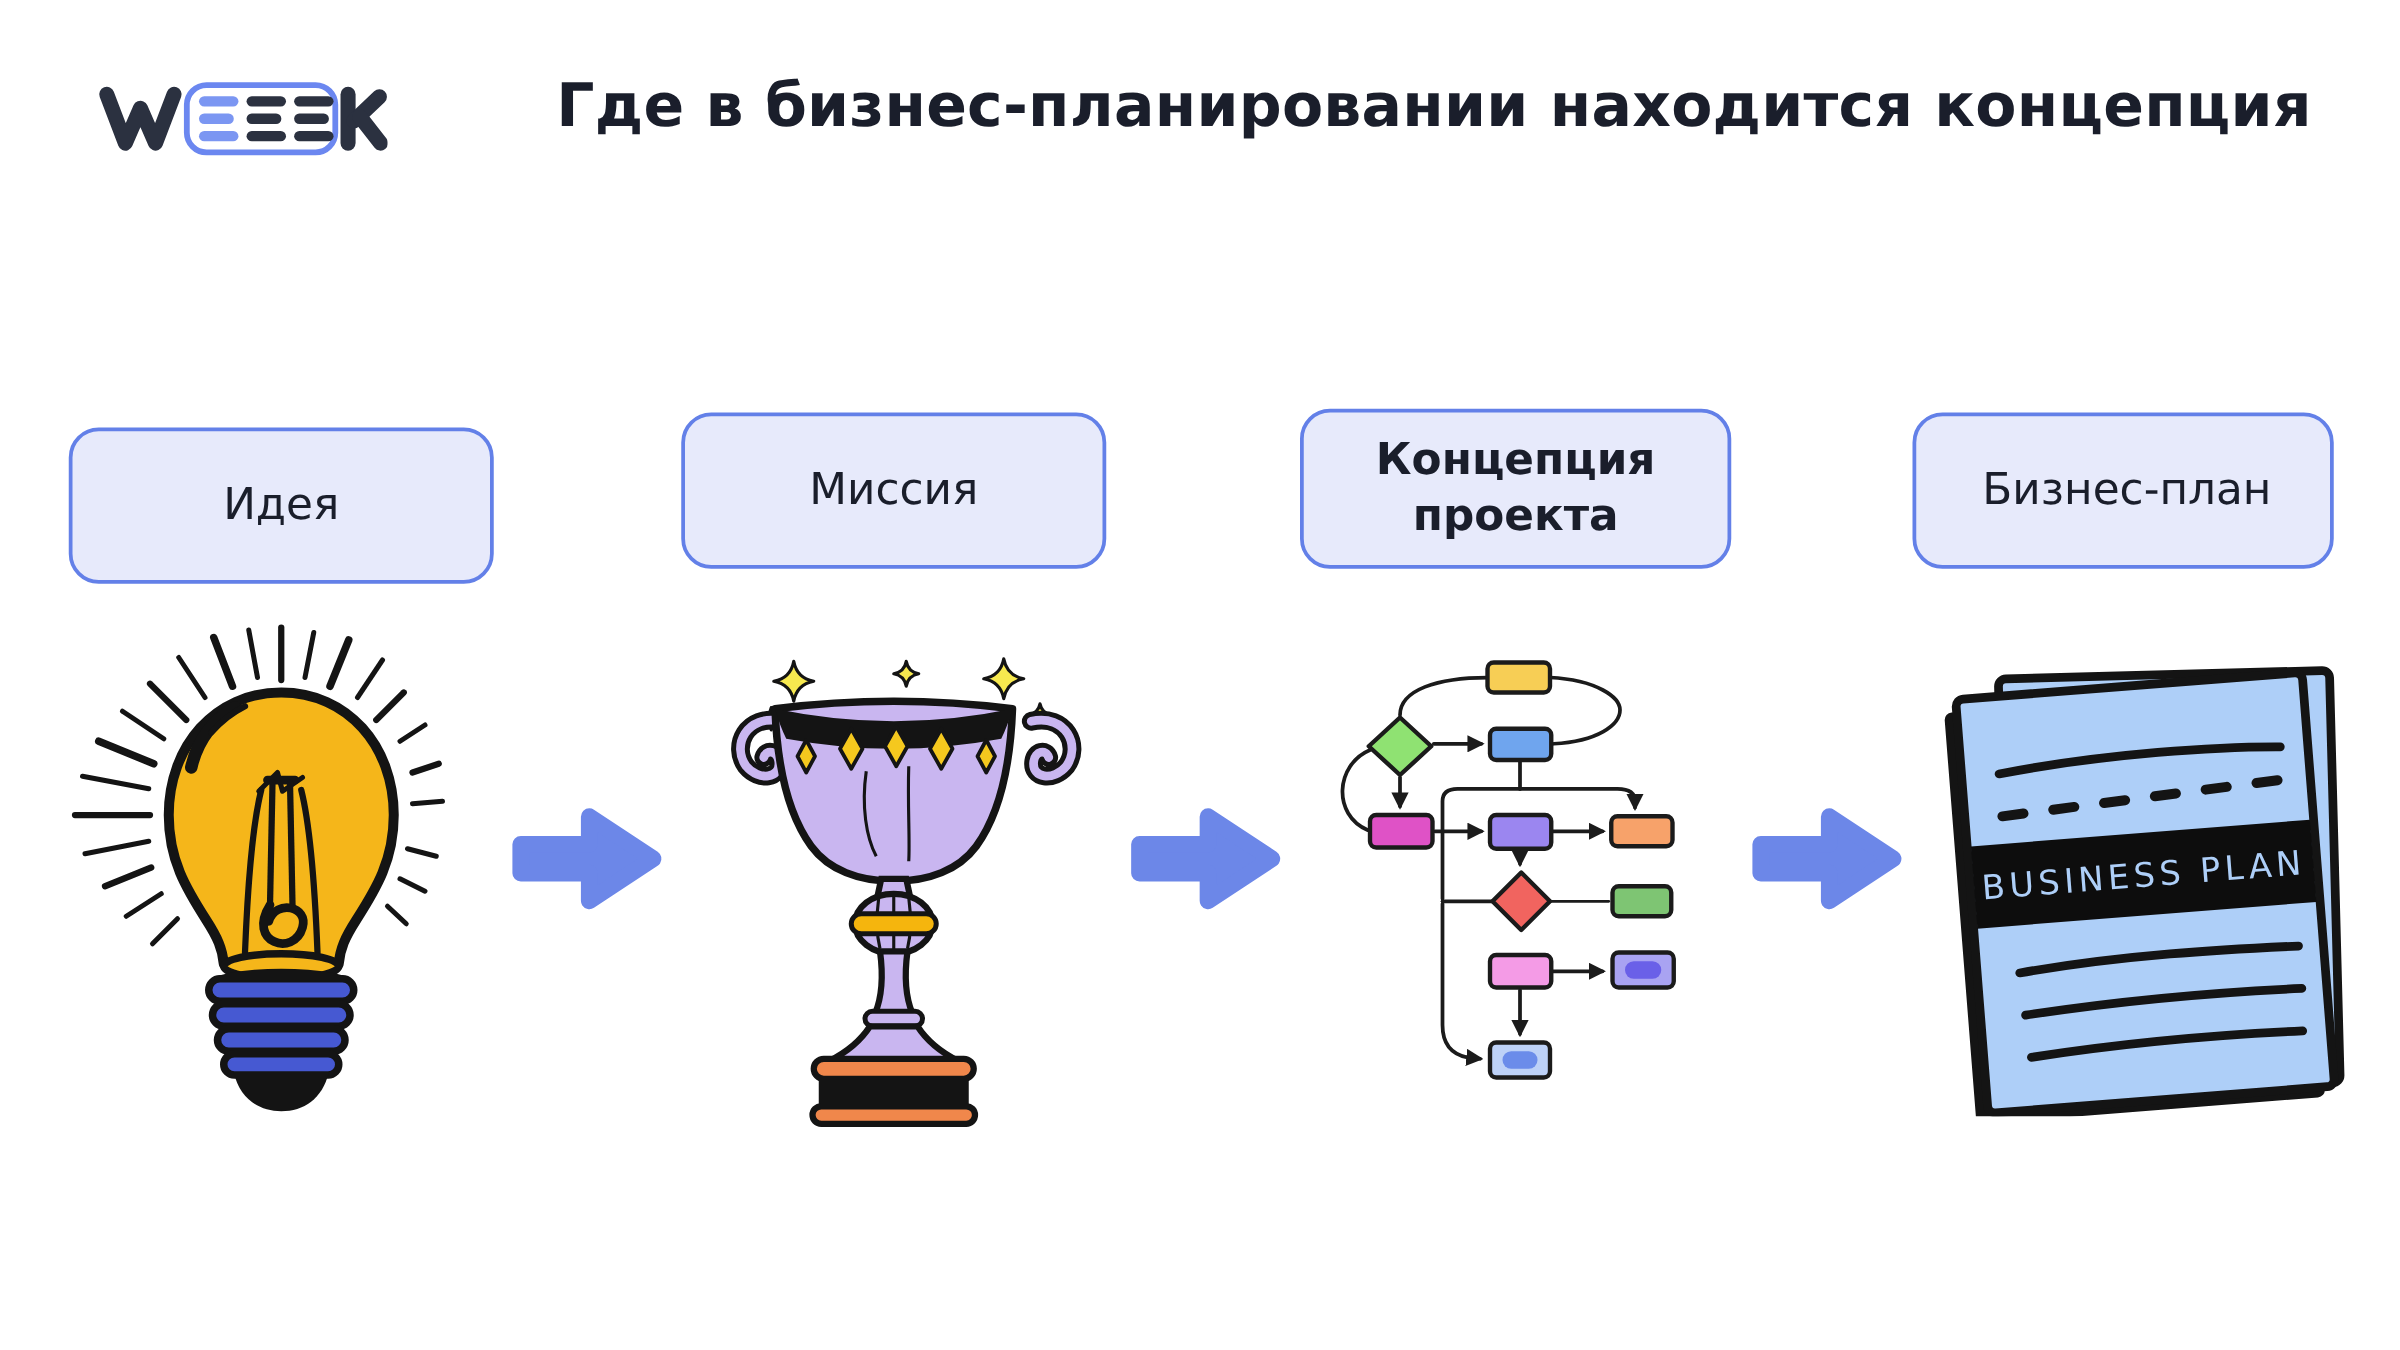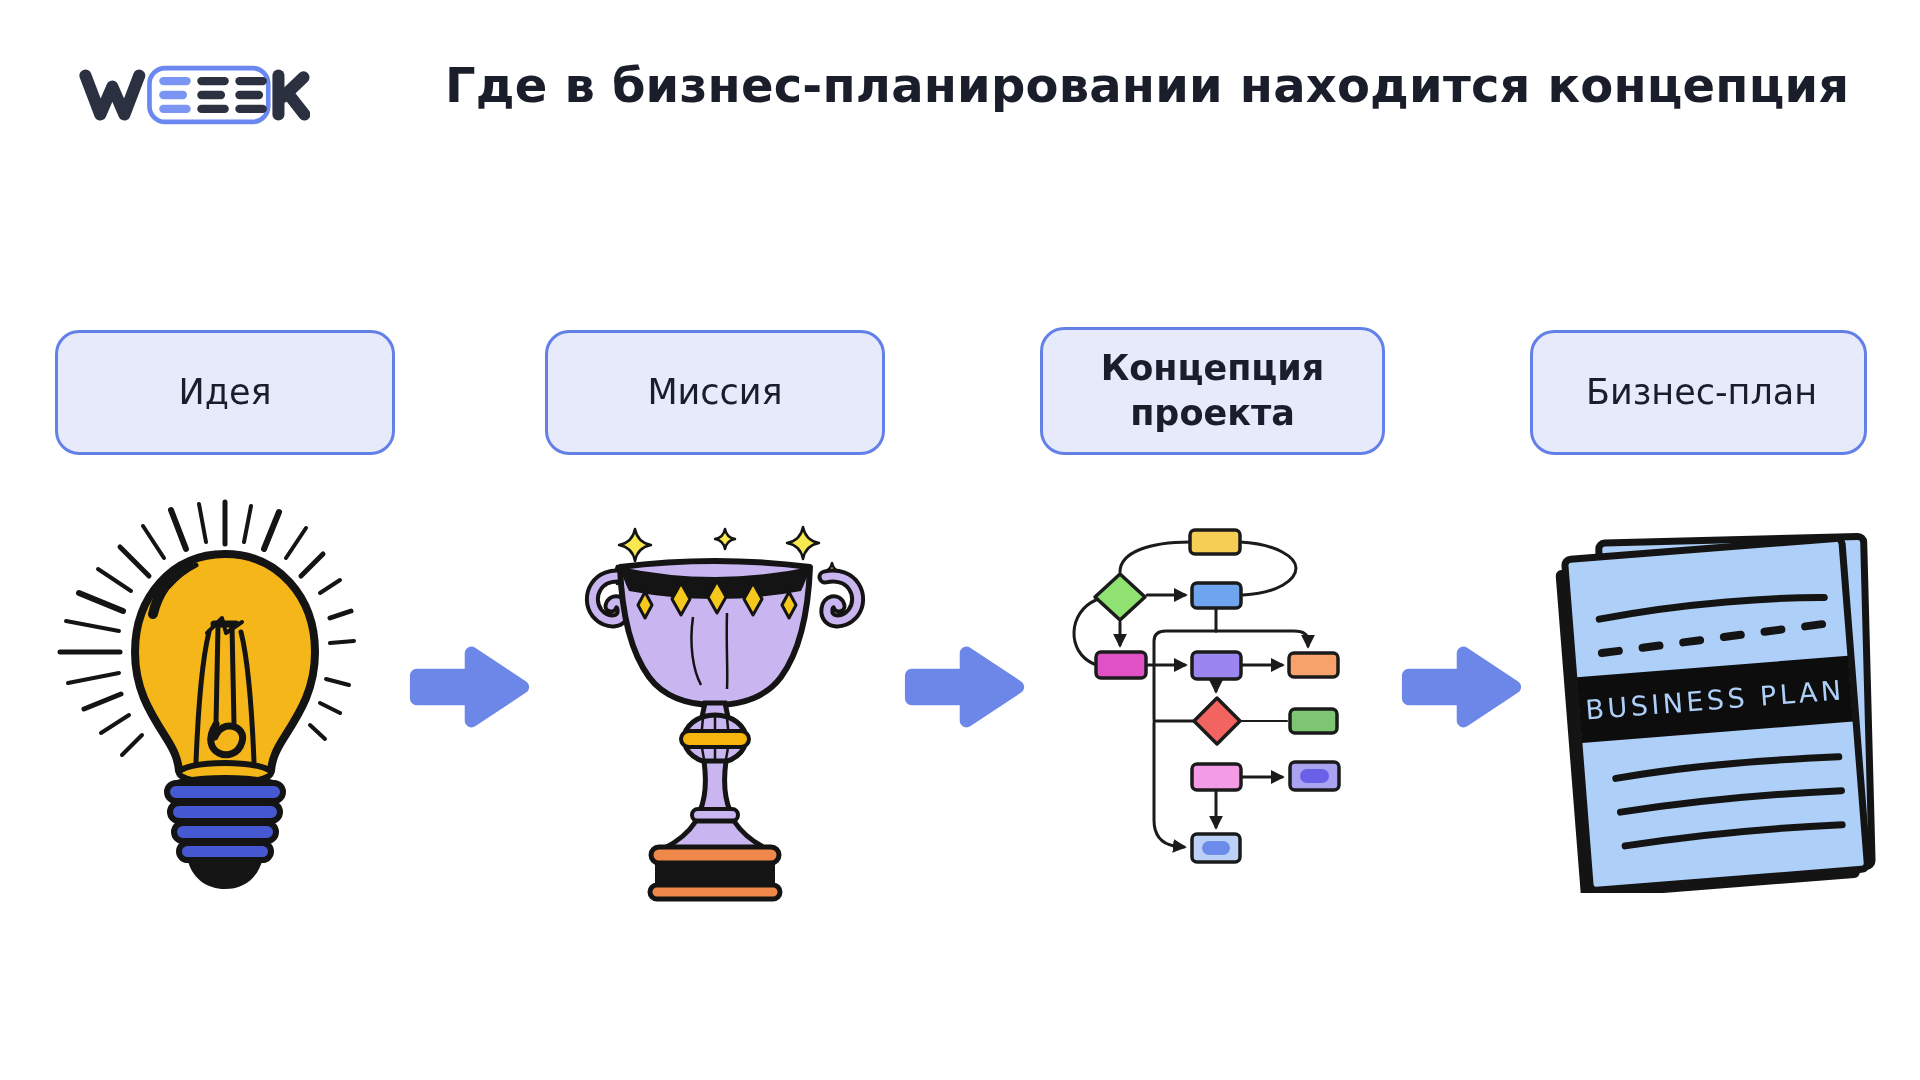--- a/index.html
+++ b/index.html
@@ -27,21 +27,21 @@
     top:330px;height:125px;
     background:var(--box-fill);
     border:3.5px solid var(--box-border);
     border-radius:24px;
     display:flex;align-items:center;justify-content:center;
     font-size:35px;color:var(--text-dark);
     text-align:center;line-height:1.3;
     box-sizing:border-box;padding:0 20px;
   }
   .stage-box.bold{font-weight:700;top:327px;height:128px;}
-  #stage-box-0{left:55px;width:340px;}
+  #stage-box-0{left:55px;width:340px;margin-top:12px;}
   #stage-box-1{left:545px;width:340px;}
   #stage-box-2{left:1040px;width:345px;}
   #stage-box-3{left:1530px;width:337px;padding-left:26px;}
 
   
   .arrow-icon polygon{fill:var(--accent);stroke:var(--accent);stroke-width:14;stroke-linejoin:round;}
   #arrow-0{left:408px;top:637px;}
   #arrow-1{left:903px;top:637px;}
   #arrow-2{left:1400px;top:637px;}
 

